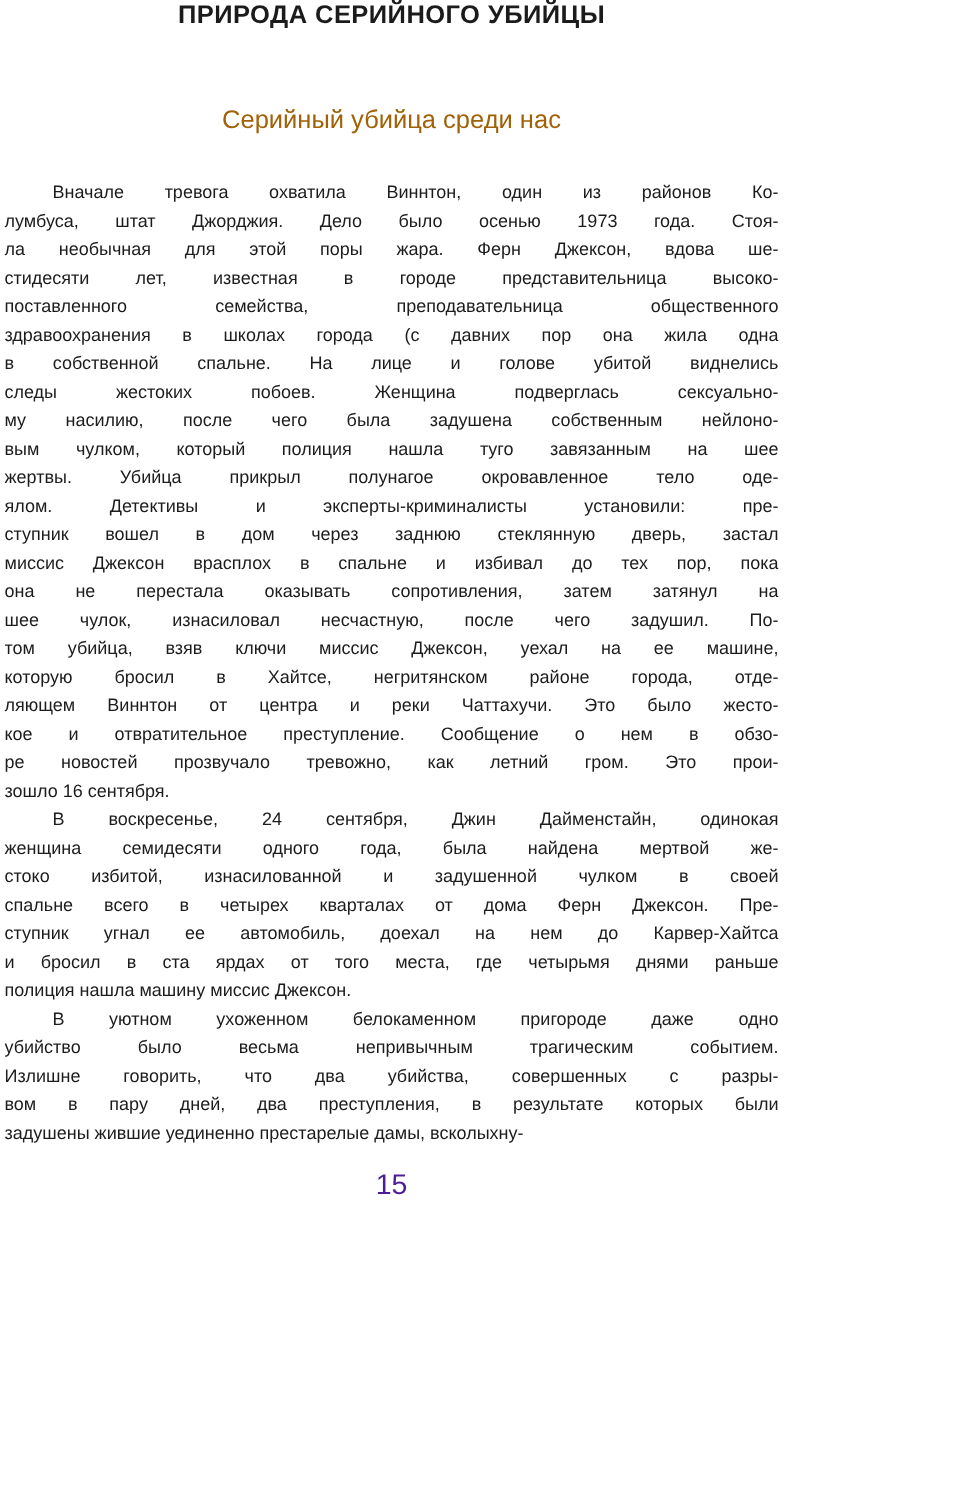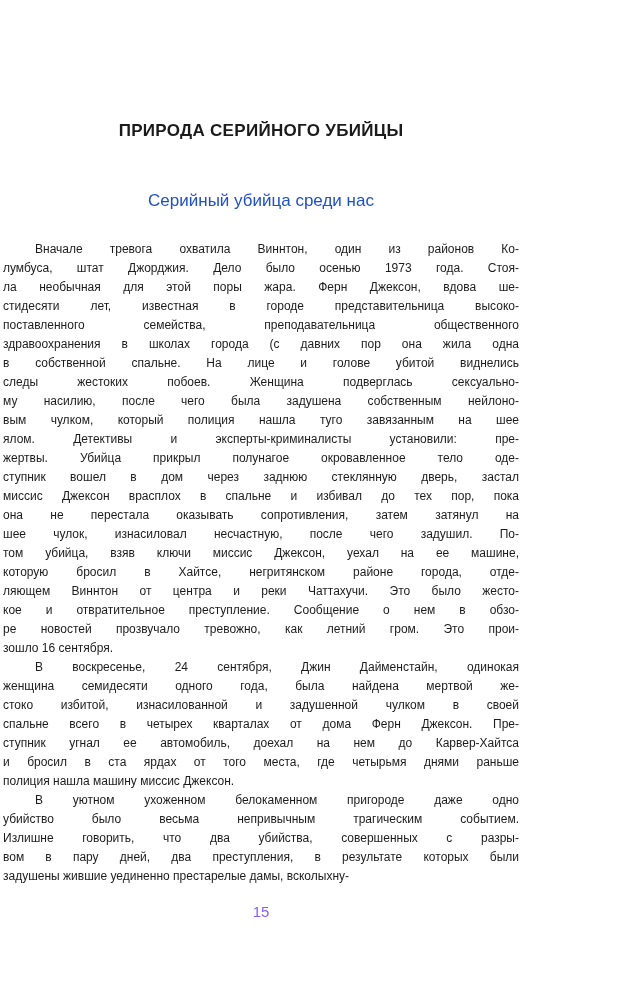--- a/index.html
+++ b/index.html
@@ -6,21 +6,20 @@
     margin: 0;
     padding: 0;
     background: #ffffff;
   }
   .page {
     position: relative;
     width: 522px;
     height: 1000px;
     background: #ffffff;
     box-sizing: border-box;
-    padding-top: 121px;
     font-family: "Liberation Sans", "DejaVu Sans", sans-serif;
     color: #1c1c1c;
     overflow: hidden;
   }
   .text-block {
     width: 516px;
     margin: 0 auto;
   }
   .chapter-title {
     text-align: center;
@@ -29,21 +28,21 @@
     font-weight: 700;
     letter-spacing: 0.3px;
     color: #1b1b1b;
   }
   .section-subtitle {
     margin-top: 51px;
     text-align: center;
     font-size: 17px;
     line-height: 19px;
     font-weight: 400;
-    color: #1d4ed8;
+    color: #a16207;
   }
   .body-text {
     margin-top: 30px;
     font-size: 12px;
     line-height: 19px;
   }
   .paragraph {
     margin: 0;
   }
   .line {
@@ -54,23 +53,23 @@
   }
   .line.first {
     text-indent: 32px;
   }
   .line.last {
     text-align-last: left;
   }
   .page-number {
     margin-top: 16px;
     text-align: center;
-    font-size: 15px;
+    font-size: 19px;
     line-height: 19px;
-    color: #8b5cf6;
+    color: #4c1d95;
   }
 </style>
 </head>
 <body>
 
 <div class="page">
   <div class="text-block">
     <div class="chapter-title">ПРИРОДА СЕРИЙНОГО УБИЙЦЫ</div>
     <div class="section-subtitle">Серийный убийца среди нас</div>
     <div class="body-text">
@@ -78,22 +77,22 @@
           <div class="line first">Вначале тревога охватила Виннтон, один из районов Ко-</div>
           <div class="line">лумбуса, штат Джорджия. Дело было осенью 1973 года. Стоя-</div>
           <div class="line">ла необычная для этой поры жара. Ферн Джексон, вдова ше-</div>
           <div class="line">стидесяти лет, известная в городе представительница высоко-</div>
           <div class="line">поставленного семейства, преподавательница общественного</div>
           <div class="line">здравоохранения в школах города (с давних пор она жила одна</div>
           <div class="line">в собственной спальне. На лице и голове убитой виднелись</div>
           <div class="line">следы жестоких побоев. Женщина подверглась сексуально-</div>
           <div class="line">му насилию, после чего была задушена собственным нейлоно-</div>
           <div class="line">вым чулком, который полиция нашла туго завязанным на шее</div>
+          <div class="line">жертвы. Убийца прикрыл полунагое окровавленное тело оде-</div>
           <div class="line">ялом. Детективы и эксперты-криминалисты установили: пре-</div>
-          <div class="line">жертвы. Убийца прикрыл полунагое окровавленное тело оде-</div>
           <div class="line">ступник вошел в дом через заднюю стеклянную дверь, застал</div>
           <div class="line">миссис Джексон врасплох в спальне и избивал до тех пор, пока</div>
           <div class="line">она не перестала оказывать сопротивления, затем затянул на</div>
           <div class="line">шее чулок, изнасиловал несчастную, после чего задушил. По-</div>
           <div class="line">том убийца, взяв ключи миссис Джексон, уехал на ее машине,</div>
           <div class="line">которую бросил в Хайтсе, негритянском районе города, отде-</div>
           <div class="line">ляющем Виннтон от центра и реки Чаттахучи. Это было жесто-</div>
           <div class="line">кое и отвратительное преступление. Сообщение о нем в обзо-</div>
           <div class="line">ре новостей прозвучало тревожно, как летний гром. Это прои-</div>
           <div class="line last">зошло 16 сентября.</div>

